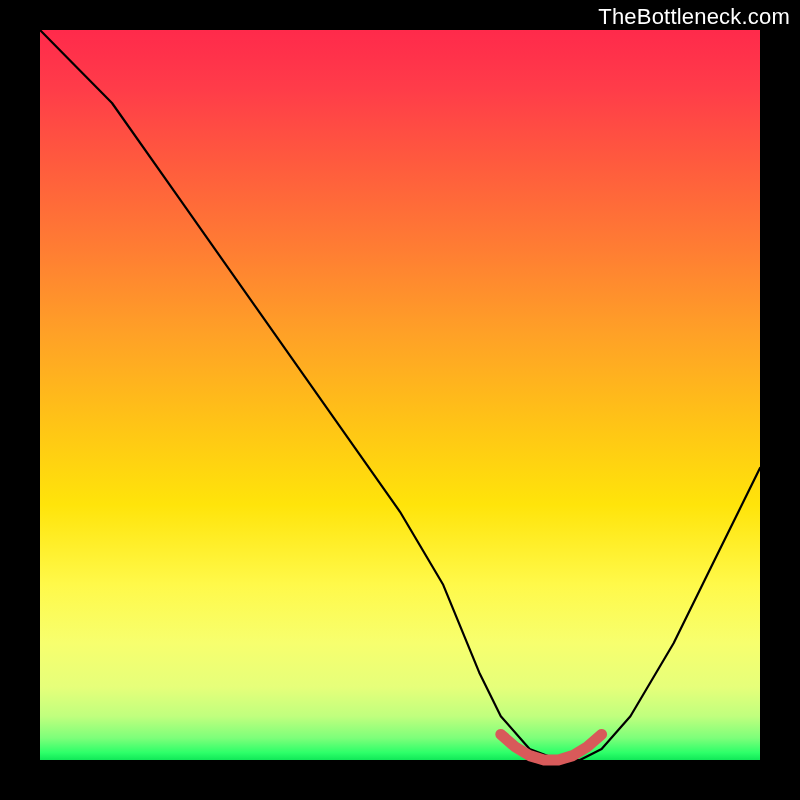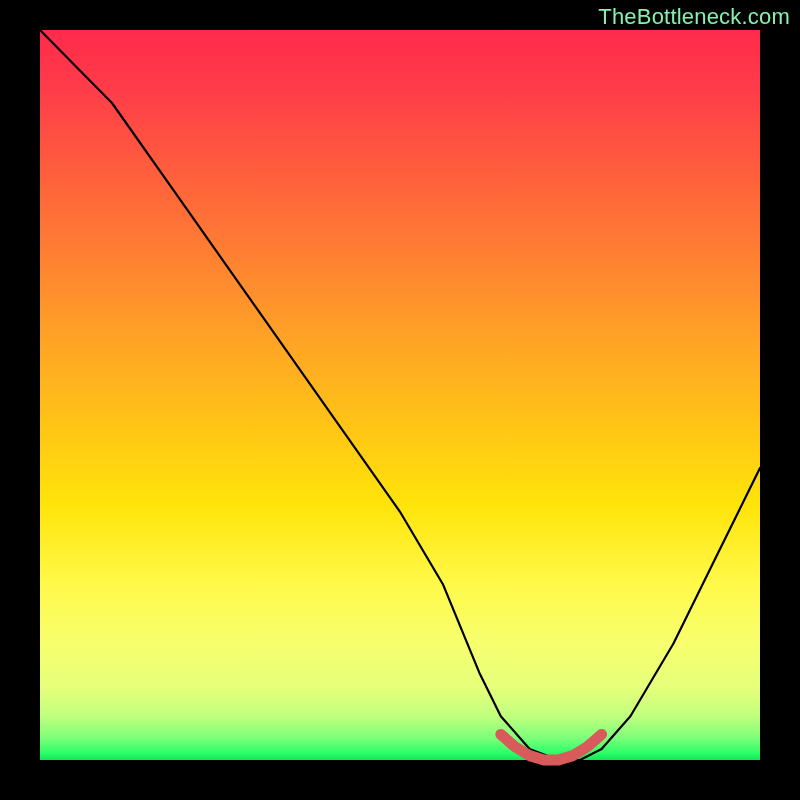--- a/index.html
+++ b/index.html
@@ -10,21 +10,21 @@
     height: 800px;
     background: #000;
   }
   .watermark {
     position: absolute;
     top: 4px;
     right: 10px;
     font-family: Arial, Helvetica, sans-serif;
     font-size: 22px;
     font-weight: 500;
-    color: #86efac;
+    color: #ffffff;
     letter-spacing: 0.2px;
   }
   .plot {
     position: absolute;
     left: 40px;
     top: 30px;
     width: 720px;
     height: 730px;
   }
   .gradient {

